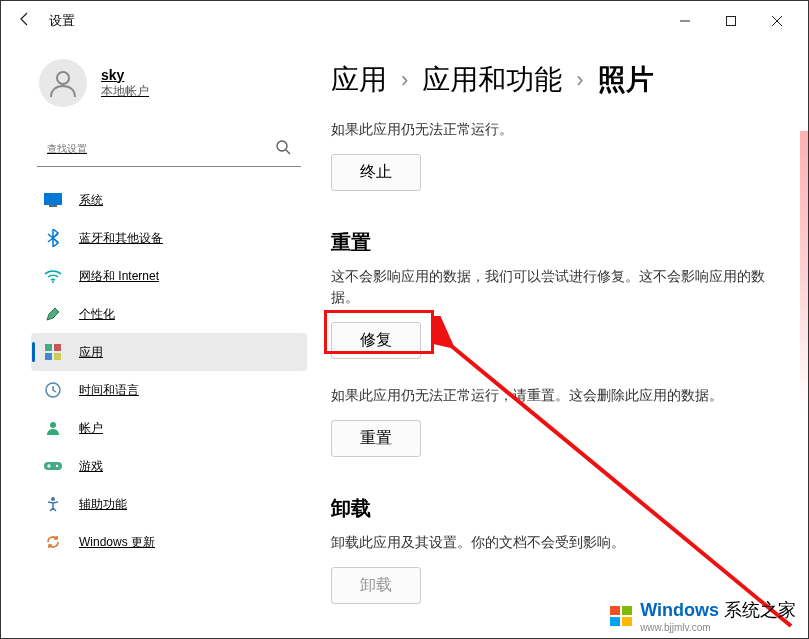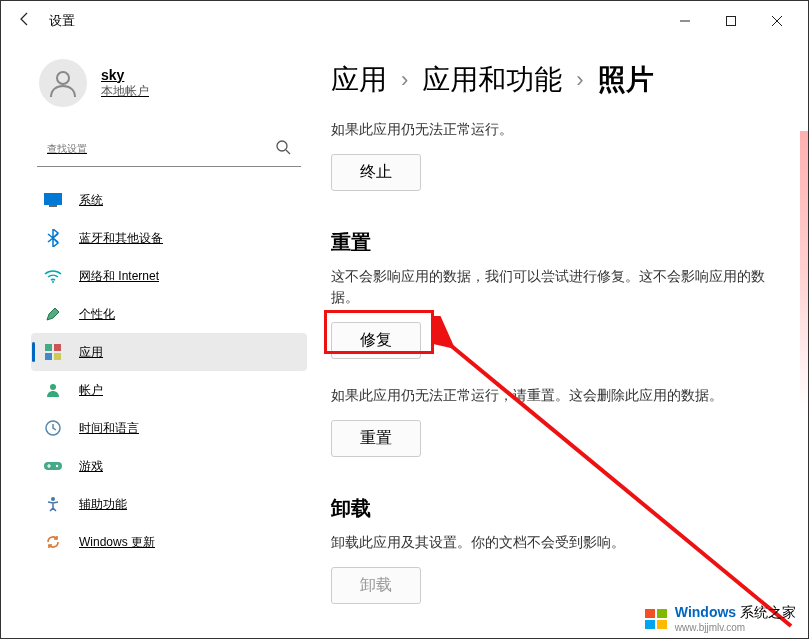--- a/index.html
+++ b/index.html
@@ -39,21 +39,21 @@
     .btn.disabled { color: #999; cursor: default; }
     
     .section-title { font-size: 20px; font-weight: 600; margin-top: 38px; margin-bottom: 10px; }
     
     .highlight { border: 3px solid #e11; position: absolute; pointer-events: none; }
     .arrow { position: absolute; pointer-events: none; }
     
     .watermark { position: absolute; right: 12px; bottom: 5px; display: flex; align-items: center; gap: 6px; }
     .watermark .logo { width: 26px; height: 26px; }
     .watermark .txt { text-align: left; }
-    .watermark .txt1 { font-size: 14px; }
+    .watermark .txt1 { font-size: 18px; }
     .watermark .txt1 .w { color: #0067c0; font-weight: 600; }
     .watermark .txt2 { font-size: 10px; color: #888; }
     
     .pinkbar { position: absolute; right: 0; top: 130px; width: 8px; height: 280px; background: linear-gradient(#ffb0b0, #ffd0d0, #fff); }
   </style>
 </head>
 <body>
 
 <div class="titlebar">
   <div class="back">
@@ -148,34 +148,34 @@
             <rect x="9" y="0" width="7" height="7" fill="#c55"></rect>
             <rect x="0" y="9" width="7" height="7" fill="#48c"></rect>
             <rect x="9" y="9" width="7" height="7" fill="#cc5"></rect>
           </svg>
         </span>
       <span>应用</span>
     </div>
     <div class="nav-item">
       <span class="icon">
           <svg width="16" height="16" viewBox="0 0 16 16">
+            <circle cx="8" cy="8" r="7" fill="none" stroke="#58a" stroke-width="1.5"></circle>
+            <path d="M8 4v4l3 2" stroke="#58a" stroke-width="1.5" fill="none"></path>
+          </svg>
+        </span>
+      <span>时间和语言</span>
+    </div>
+    <div class="nav-item">
+      <span class="icon">
+          <svg width="16" height="16" viewBox="0 0 16 16">
             <circle cx="8" cy="5" r="3" fill="#3a7"></circle>
             <path d="M2 15c0-4 3-6 6-6s6 2 6 6" fill="#3a7"></path>
           </svg>
         </span>
       <span>帐户</span>
-    </div>
-    <div class="nav-item">
-      <span class="icon">
-          <svg width="16" height="16" viewBox="0 0 16 16">
-            <circle cx="8" cy="8" r="7" fill="none" stroke="#58a" stroke-width="1.5"></circle>
-            <path d="M8 4v4l3 2" stroke="#58a" stroke-width="1.5" fill="none"></path>
-          </svg>
-        </span>
-      <span>时间和语言</span>
     </div>
     <div class="nav-item">
       <span class="icon">
           <svg width="18" height="12" viewBox="0 0 18 12">
             <rect x="0" y="2" width="18" height="8" rx="4" fill="#4a8"></rect>
             <circle cx="13" cy="6" r="1.2" fill="#fff"></circle>
             <path d="M5 4v4M3 6h4" stroke="#fff" stroke-width="1.2"></path>
           </svg>
         </span>
       <span>游戏</span>

